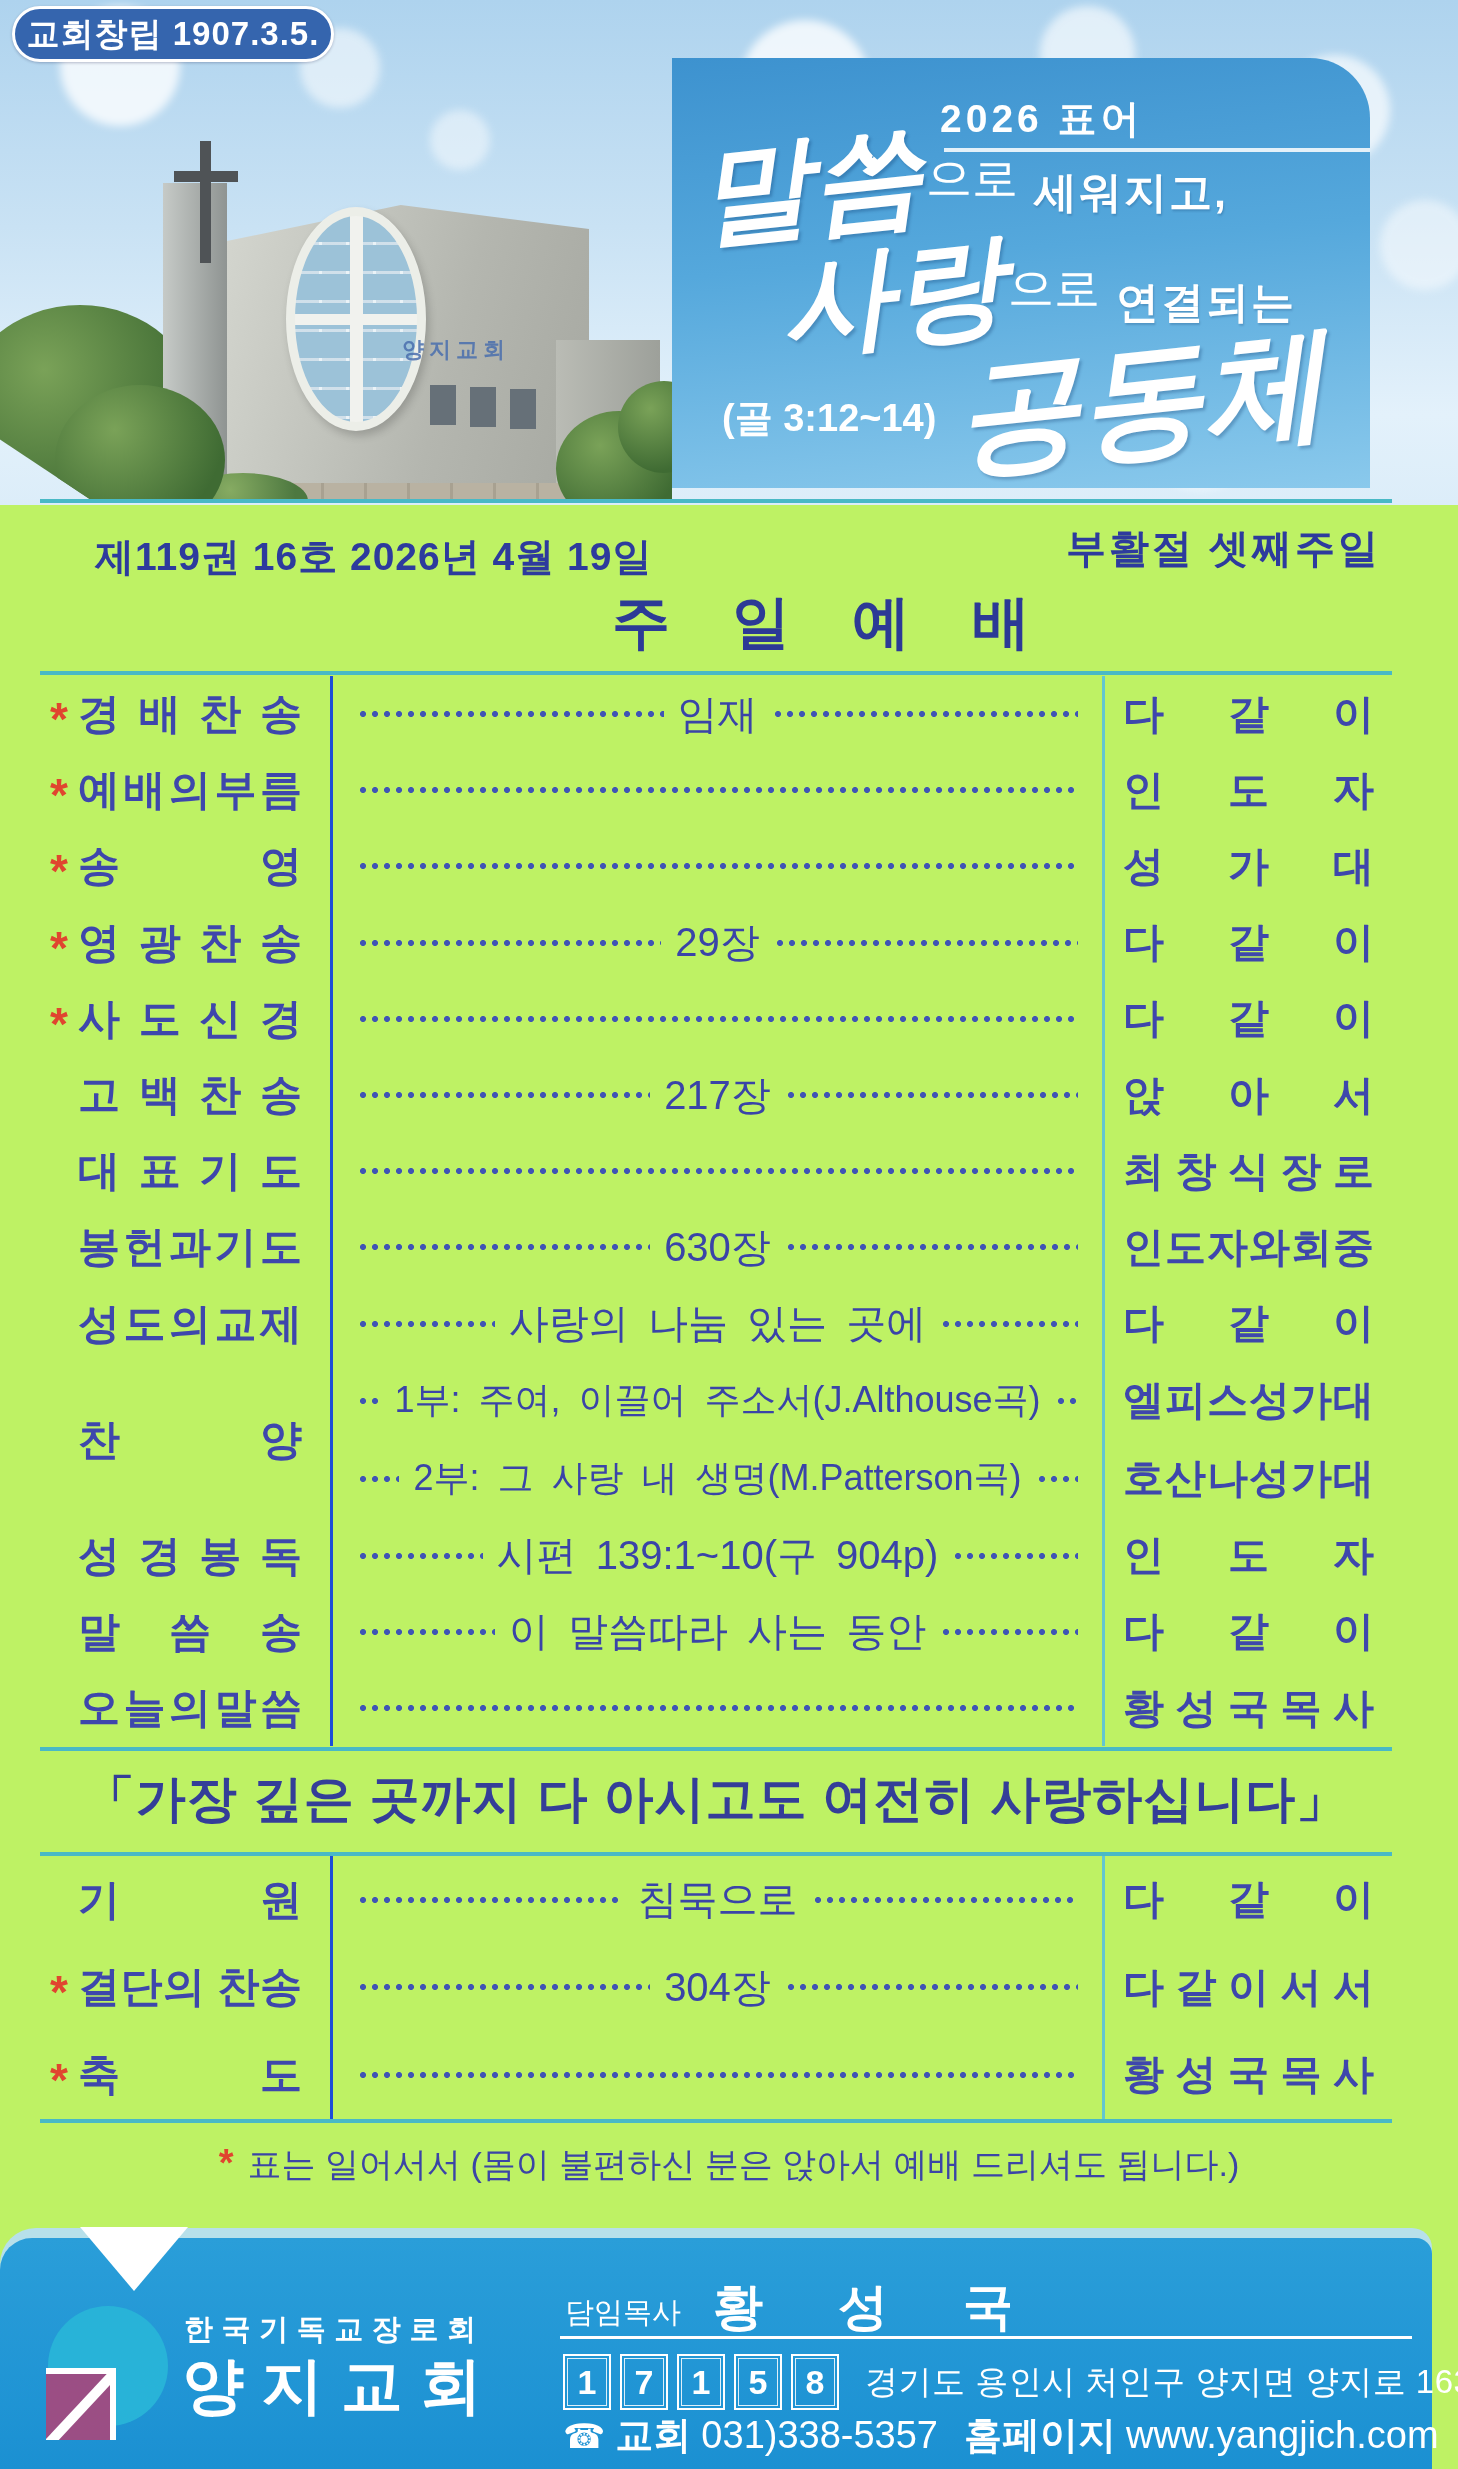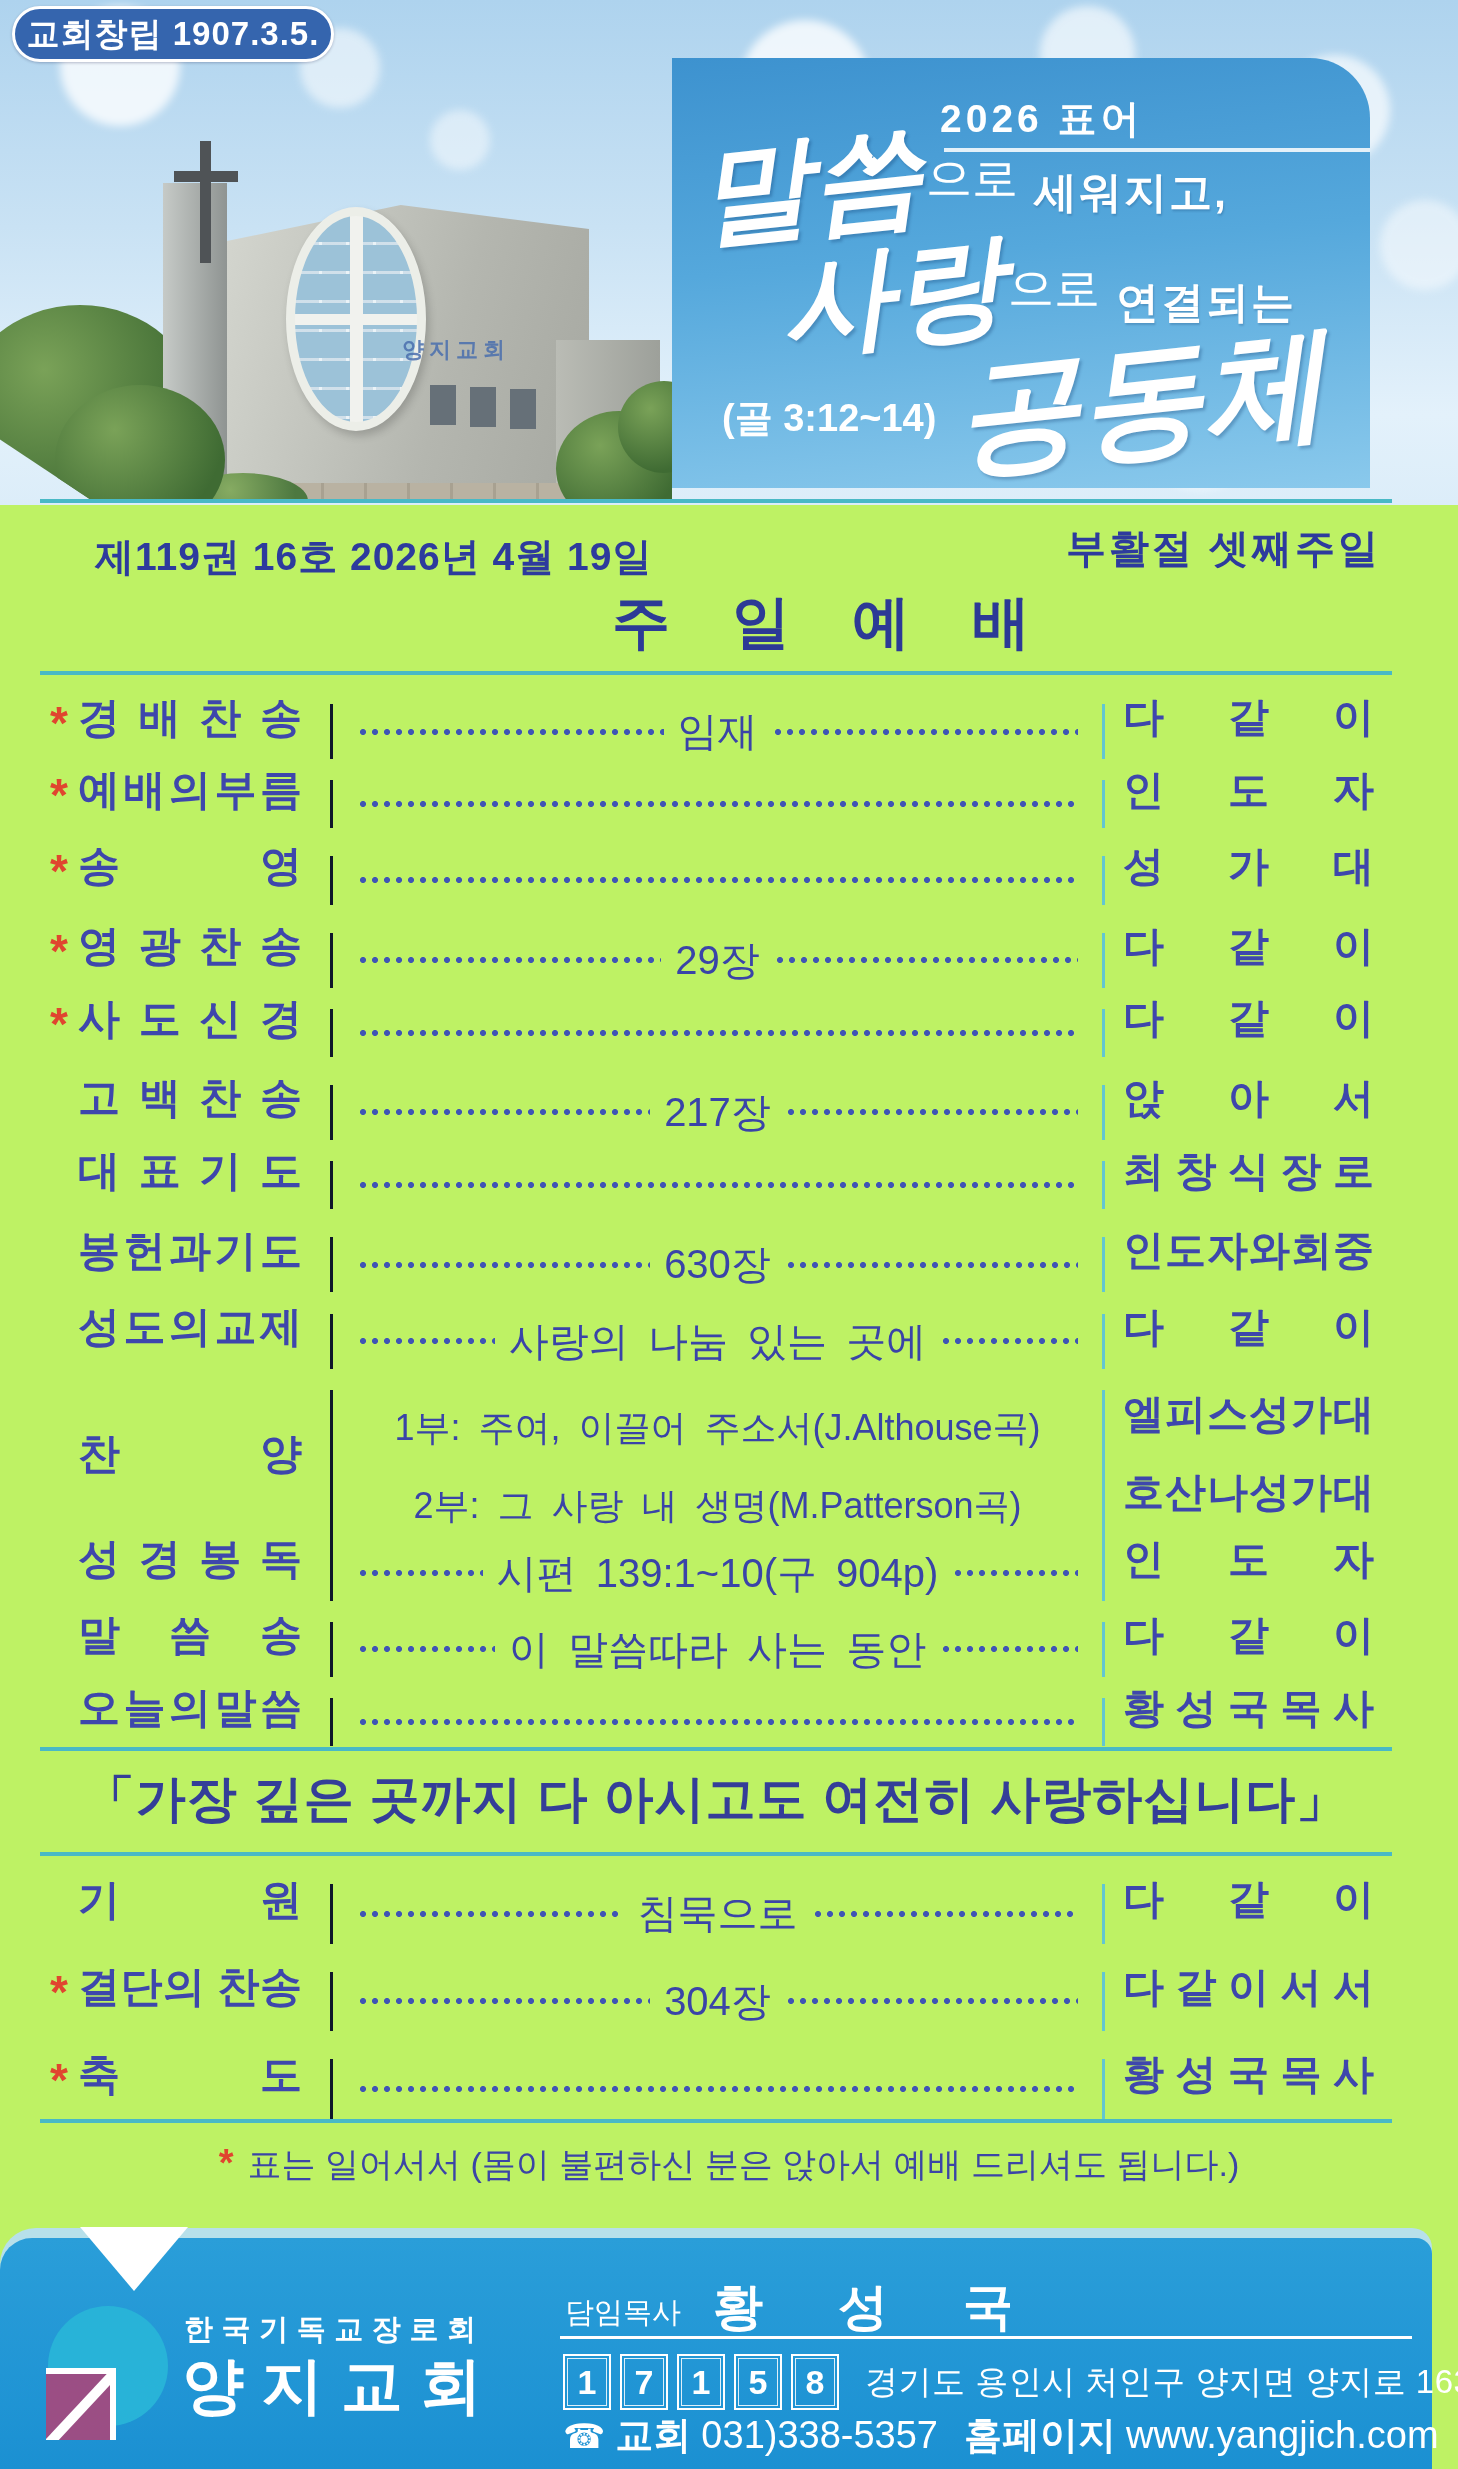--- a/index.html
+++ b/index.html
@@ -81,24 +81,24 @@
   .tbl{position:absolute;left:40px;width:1352px;}
   .t1{top:676px;height:1071px;}
   .t2{top:1856px;height:263px;}
   .trow{display:grid;grid-template-columns:290px 775px 287px;height:76.2px;}
   .t1 .trow.dbl{height:156px;}
   .t2 .trow{height:87.6px;}
   .cell-label{display:flex;align-items:center;padding-left:10px;padding-right:28px;}
   .star{flex:0 0 28px;color:#e0452f;font-size:46px;font-weight:bold;line-height:1;padding-top:10px;}
   .lab{flex:1;font-size:42px;font-weight:bold;color:#3e47ac;}
   .spread{display:flex;justify-content:space-between;}
-  .cell-mid{border-left:3px solid #0f172a;border-right:3px solid #62c6d2;
-            display:flex;flex-direction:column;justify-content:center;margin-top:28px;}
+  .cell-mid{border-left:3px solid #1d4ed8;border-right:3px solid #62c6d2;
+            display:flex;flex-direction:column;justify-content:center;}
   .midline{display:flex;align-items:center;padding:0 24px;gap:14px;height:100%;}
-  .dbl .midline{height:78px;flex-direction:column;}
+  .dbl .midline{height:78px;}
   .dots{flex:1;height:12px;
         background:radial-gradient(circle,#3f55b5 2.7px,transparent 3.3px) left center/12px 12px repeat-x;}
   .mid-text{font-size:40px;color:#3a44a8;white-space:nowrap;word-spacing:8px;}
   .dbl .mid-text{font-size:36px;}
   .cell-right{display:flex;flex-direction:column;justify-content:center;padding:0 18px;}
   .rline{font-size:41px;font-weight:bold;color:#3e47ac;}
   .dbl .rline{height:78px;align-items:center;}
 
   .quote{position:absolute;left:40px;top:1766px;width:1352px;text-align:center;
          font-size:50px;font-weight:bold;color:#343e98;letter-spacing:1px;}

